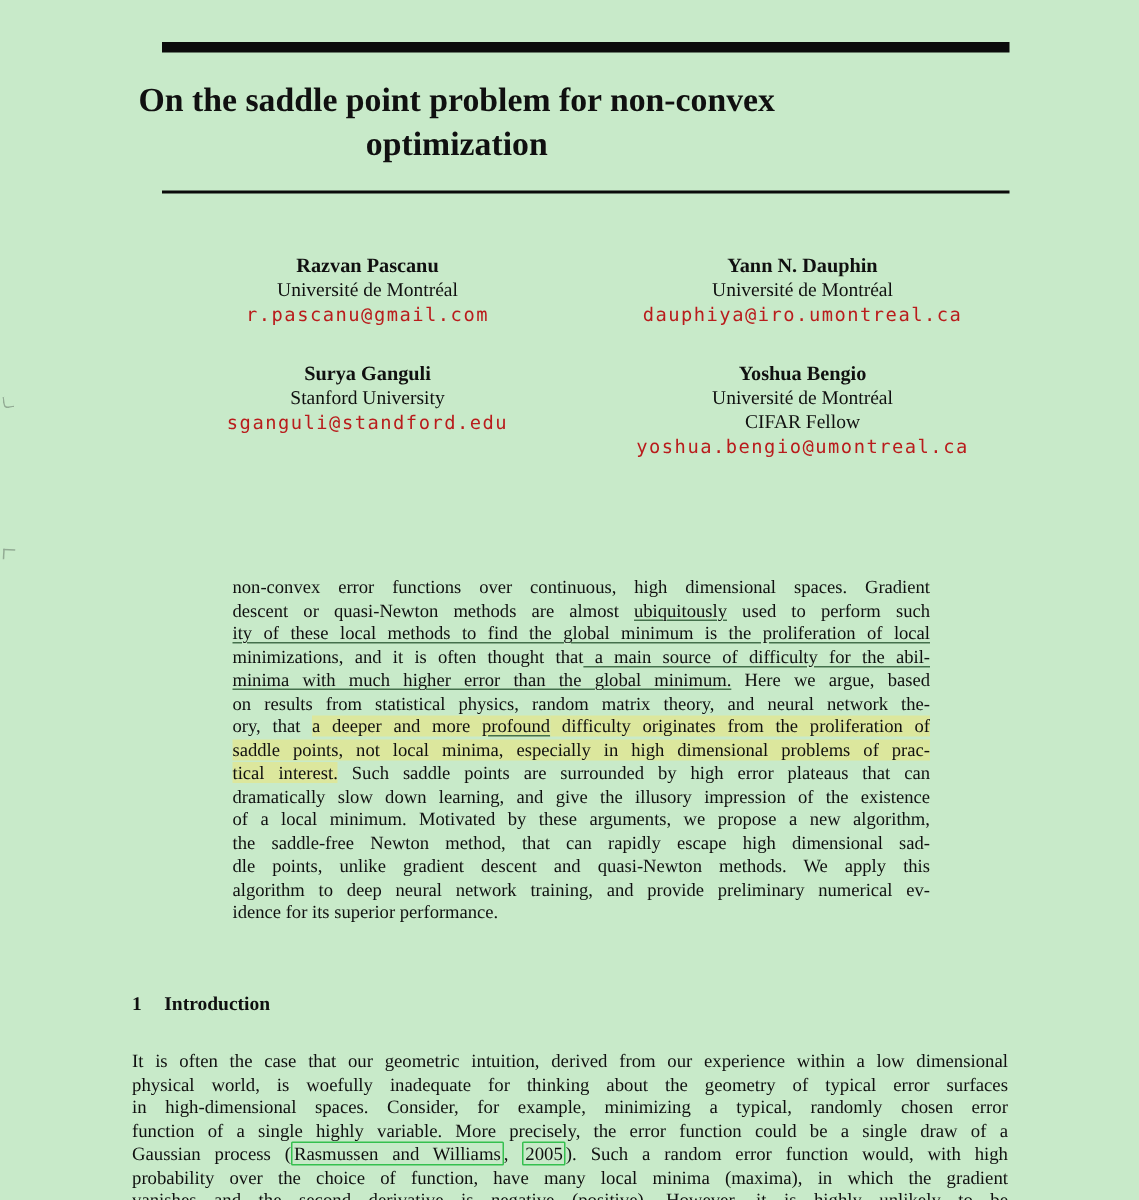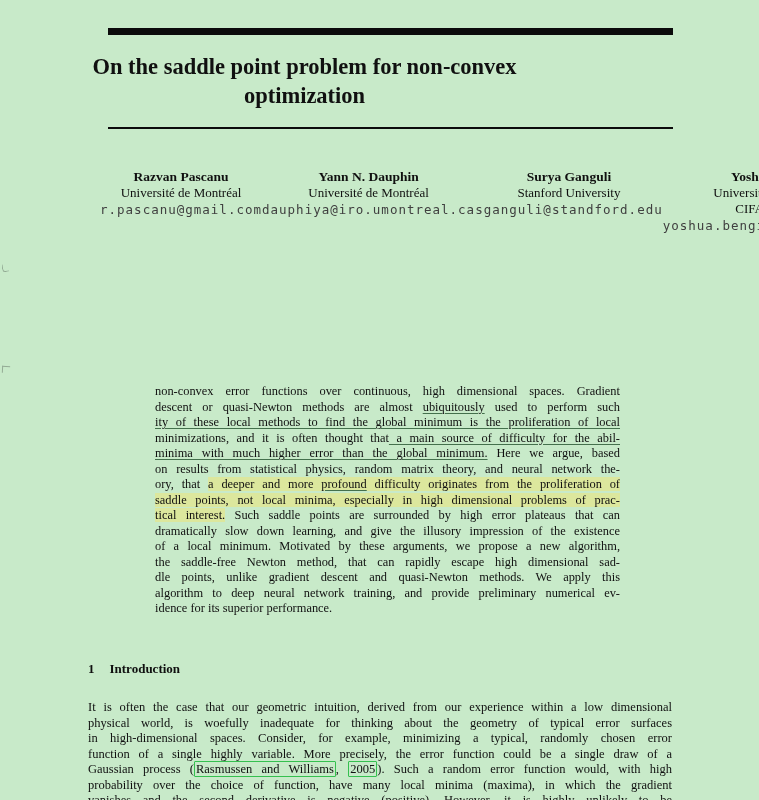--- a/index.html
+++ b/index.html
@@ -9,26 +9,26 @@
     background:var(--c-background,#c8eac9);
     color:var(--c-text,#101010);
     font-family:"Liberation Serif", serif;
   }
   .top-bar { position:absolute; left:108px; top:28px; width:565px; height:7px; background:var(--c-rule,#0b0b0b); }
   .title { position:absolute; left:0; top:52px; width:609px; text-align:center;
            font-weight:bold; font-size:22.5px; line-height:29px; }
   .title-rule { position:absolute; left:108px; top:127px; width:565px; height:2px; background:var(--c-rule,#0b0b0b); }
 
   .authors { position:absolute; left:100px; top:168px; width:580px;
-             display:grid; grid-template-columns:1fr 1fr 1fr 1fr; row-gap:21px; }
+             display:grid; grid-template-columns:1fr 1fr; row-gap:21px; }
   .author { text-align:center; }
   .a-name  { font-weight:bold; font-size:13.5px; line-height:17px; }
   .a-affil { font-size:13px; line-height:16px; }
   .a-email { font-family:"DejaVu Sans Mono", monospace; font-size:12.5px; line-height:18px;
-             letter-spacing:1px; color:#404040; }
+             letter-spacing:1px; color:#b91c1c; }
   .author > div:empty { display:none; }
 
   .abs-heading { position:absolute; left:0; top:345px; width:759px; text-align:center;
                  font-weight:bold; font-size:16.5px; }
   .abs-body  { position:absolute; left:155px; top:384px; width:465px; font-size:12.4px; }
   .intro-heading { position:absolute; left:88px; top:661px; font-size:13px; font-weight:bold; }
   .sec-num { display:inline-block; margin-right:15px; }
   .intro-body { position:absolute; left:88px; top:700px; width:584px; font-size:12.5px; }
 
   .tline { line-height:15.5px; text-align:justify; text-align-last:justify; }

